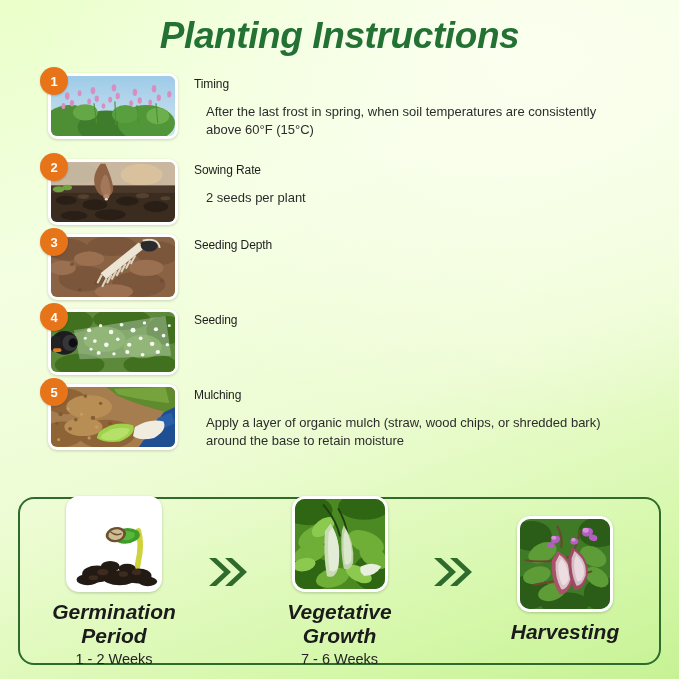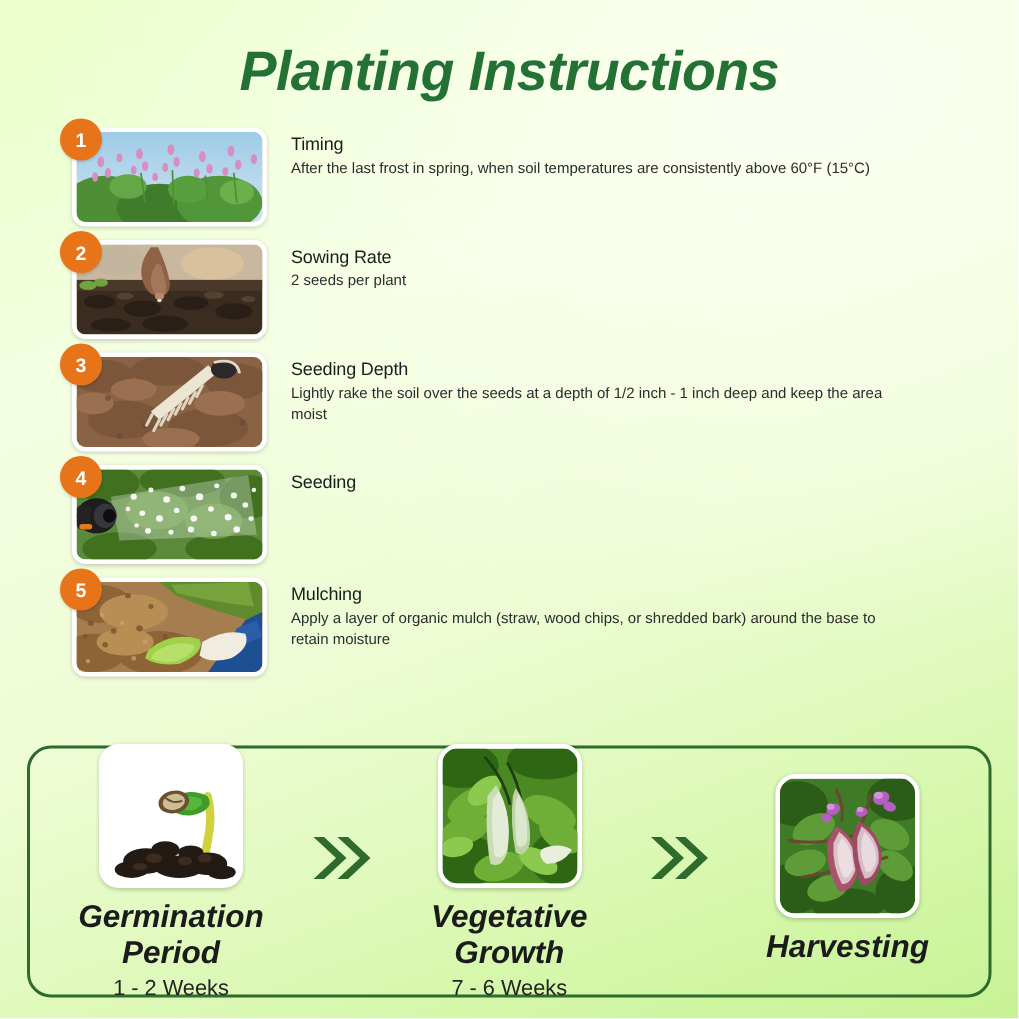--- a/index.html
+++ b/index.html
@@ -25,21 +25,21 @@
 
   
   .title {
     text-align: center;
     font-size: 37px;
     font-weight: bold;
     font-style: italic;
     color: #237233;
     letter-spacing: -0.4px;
     padding-top: 11px;
-    margin: 16px;
+    margin: 4px;
     text-shadow: 0 1px 0 rgba(255,255,255,0.55);
   }
 
   
   .steps {
     margin-top: 16px;
     padding-left: 40px;
     padding-right: 26px;
   }
   .step {
@@ -93,24 +93,24 @@
     min-width: 0;
   }
   .step-title {
     font-size: 12px;
     font-weight: normal;
     color: #1c1c1c;
     margin: 0 0 3px 0;
     letter-spacing: -0.1px;
   }
   .step-desc {
-    font-size: 10px;
+    font-size: 13px;
     line-height: 1.36;
     color: #2c2c2c;
-    margin: 0;
+    margin: 12px;
     max-width: 400px;
   }
 
   
   .timeline {
     position: absolute;
     left: 18px;
     right: 18px;
     bottom: 14px;
     height: 168px;
@@ -308,21 +308,20 @@
                 <path d="M88 21 L84 29"></path>
             </g>
             <ellipse cx="103" cy="9" rx="9" ry="7" fill="#2a2a2c"></ellipse>
             <path d="M96 4 Q112 0 114 12" stroke="#e2dac8" stroke-width="2" fill="none"></path>
           </svg>
         </div>
         <div class="badge">3</div>
       </div>
       <div class="step-body">
         <p class="step-title">Seeding Depth</p>
-        <p class="step-desc">Lightly rake the soil over the seeds at a depth of 1/2 inch - 1 inch deep and keep the area moist</p>
       </div>
     </div>
 
     <div class="step">
       <div class="thumb-wrap">
         <div class="thumb">
           <svg viewBox="0 0 130 66" preserveAspectRatio="none">
             <rect width="130" height="66" fill="#5d8a3a"></rect>
             <g fill="#41701f">
               <ellipse cx="20" cy="10" rx="24" ry="13"></ellipse>

